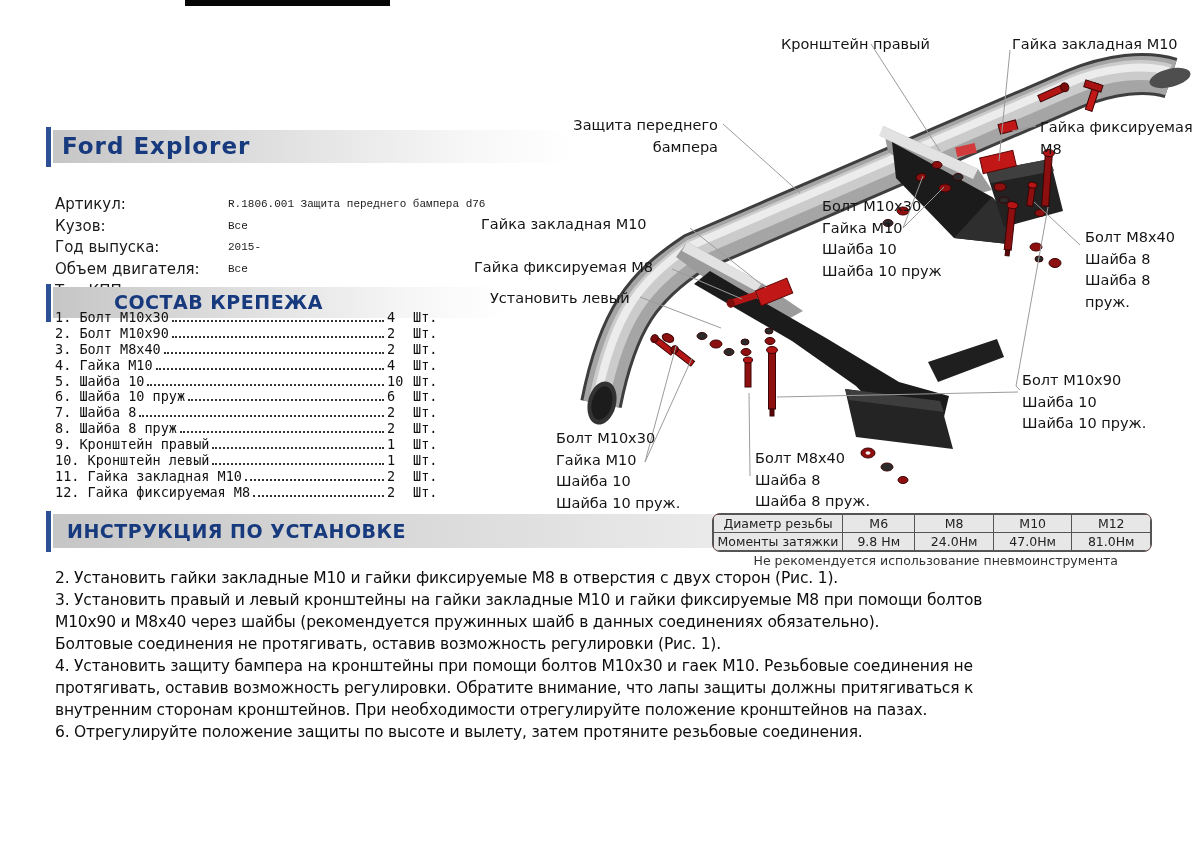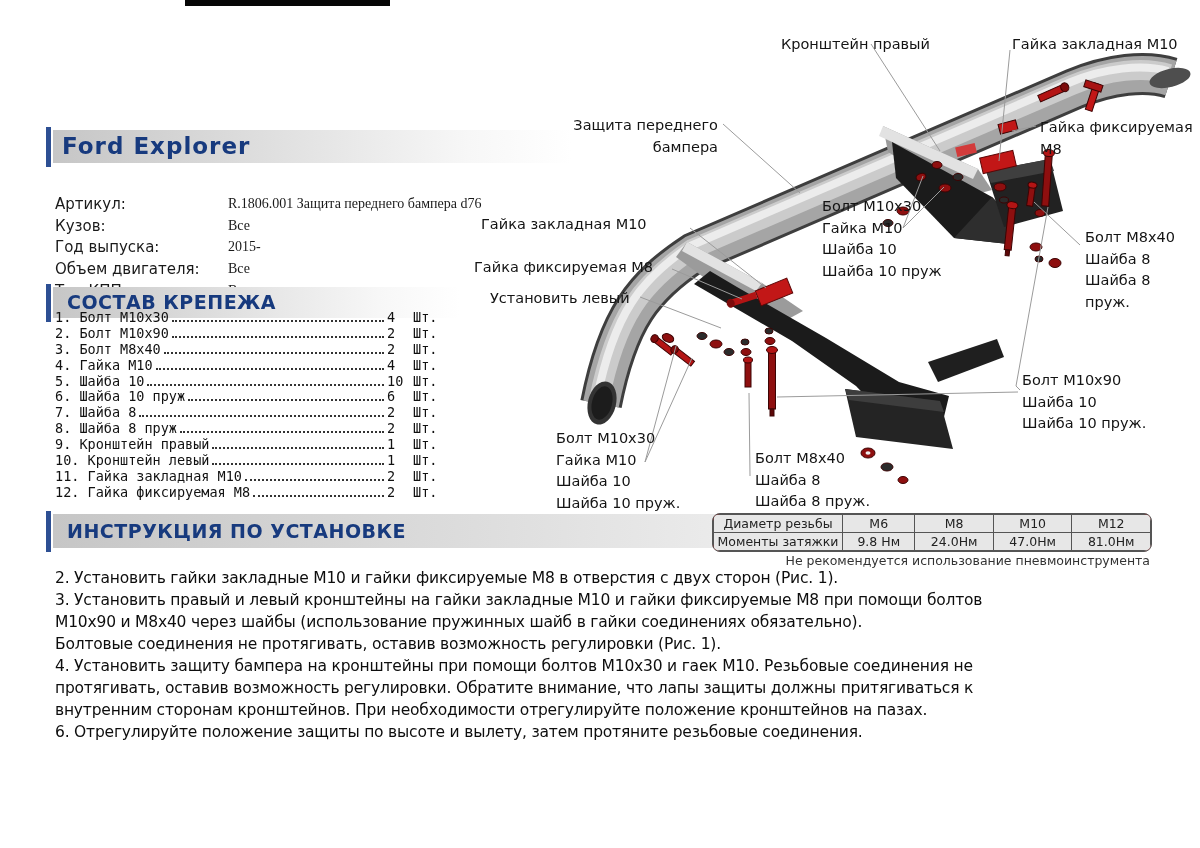--- a/index.html
+++ b/index.html
@@ -12,21 +12,21 @@
   .blue-bar{position:absolute;width:5px;background:#2d4f93;}
   .grad-bar{position:absolute;background:linear-gradient(90deg,#c6c6c6 0%,#dedede 40%,#f7f7f7 80%,#ffffff 100%);}
   .sec-title{color:#173a7e;font-weight:bold;white-space:nowrap;}
   .title-main{font-size:23px;letter-spacing:1px;line-height:33px;padding-left:9px;}
   .title-sec{font-size:19px;letter-spacing:.5px;line-height:31px;padding-left:14px;}
 
   
   .specs{position:absolute;left:55px;top:170px;width:540px;margin-top:23px;}
   .spec-row{display:flex;height:21.8px;align-items:center;}
   .spec-label{width:173px;font-size:15px;color:#1a1a1a;}
-  .spec-value{font-family:Liberation Serif, serif;font-size:14px;color:#1a1a1a;}
+  .spec-value{font-family:Liberation Mono, monospace;font-size:11px;color:#1a1a1a;}
 
   
   .parts{position:absolute;left:55px;top:309px;width:392px;}
   .part-row{display:flex;align-items:baseline;height:15.9px;
             font-family:"DejaVu Sans Mono",monospace;font-size:13.5px;color:#111;}
   .pname{white-space:nowrap;}
   .leader{flex:1;margin:0 3px 3px 3px;border-bottom:2px dotted #333;min-width:8px;}
   .pqty{width:26px;white-space:nowrap;}
   .punit{width:34px;white-space:nowrap;}
 
@@ -34,21 +34,21 @@
   .instr{position:absolute;left:55px;top:567px;width:1125px;}
   .instr-line{font-size:15.5px;line-height:22px;letter-spacing:-0.2px;color:#0d0d0d;white-space:nowrap;}
 
   
   .torque-wrap{position:absolute;left:712px;top:513px;width:438px;border:1px solid #555;
                border-radius:8px;overflow:hidden;background:#b91c1c;}
   .torque-wrap table{border-collapse:collapse;width:100%;}
   .torque-wrap td{border:1px solid #555;background:#e7e7e7;height:17px;text-align:center;
                   font-size:12.5px;color:#222;padding:0 2px;}
   .torque-wrap td.tl{width:124px;}
-  .torque-note{position:absolute;left:712px;top:553px;width:438px;text-align:right;
+  .torque-note{position:absolute;left:680px;top:553px;width:438px;text-align:right;
                font-size:12.5px;color:#333;}
 
   
   .diagram-svg{position:absolute;left:0;top:0;z-index:1;}
   .dlabel{position:absolute;z-index:2;font-size:14.5px;line-height:21.5px;color:#141414;
           white-space:pre-line;}
   .r{text-align:right;}
 </style>
 </head>
 <body>
@@ -227,21 +227,21 @@
       <span class="spec-label">Объем двигателя:</span>
       <span class="spec-value">Все</span>
     </div>
     <div class="spec-row">
       <span class="spec-label">Тип КПП:</span>
       <span class="spec-value">Все</span>
     </div>
   </div>
 
   <div class="blue-bar" style="left:46px;top:284px;height:38px;"></div>
-  <div class="grad-bar" style="left:53px;top:287px;width:407px;height:31px;">
+  <div class="grad-bar" style="left:53px;top:287px;width:407px;height:31px;padding-left:47px;">
     <div class="sec-title title-sec">СОСТАВ КРЕПЕЖА</div>
   </div>
 
   <div class="parts">
     <div class="part-row">
         <span class="pname">1. Болт М10х30</span>
         <span class="leader"></span>
         <span class="pqty">4</span>
         <span class="punit">Шт.</span>
       </div>
@@ -336,21 +336,21 @@
         <td>81.0Нм</td>
       </tr>
     </tbody>
       </table>
   </div>
   <div class="torque-note">Не рекомендуется использование пневмоинструмента</div>
 
   <div class="instr">
     <div class="instr-line">2. Установить гайки закладные М10 и гайки фиксируемые М8 в отверстия с двух сторон (Рис. 1).</div>
     <div class="instr-line">3. Установить правый и левый кронштейны на гайки закладные М10 и гайки фиксируемые М8 при помощи болтов</div>
-    <div class="instr-line">М10х90 и М8х40 через шайбы (использование пружинных шайб в гайки соединениях обязательно).</div>
+    <div class="instr-line">М10х90 и М8х40 через шайбы (рекомендуется пружинных шайб в данных соединениях обязательно).</div>
     <div class="instr-line">Болтовые соединения не протягивать, оставив возможность регулировки (Рис. 1).</div>
     <div class="instr-line">4. Установить защиту бампера на кронштейны при помощи болтов М10х30 и гаек М10. Резьбовые соединения не</div>
     <div class="instr-line">протягивать, оставив возможность регулировки. Обратите внимание, что лапы защиты должны притягиваться к</div>
     <div class="instr-line">внутренним сторонам кронштейнов. При необходимости отрегулируйте положение кронштейнов на пазах.</div>
     <div class="instr-line">6. Отрегулируйте положение защиты по высоте и вылету, затем протяните резьбовые соединения.</div>
   </div>
 
 </div>
 
 </body></html>

